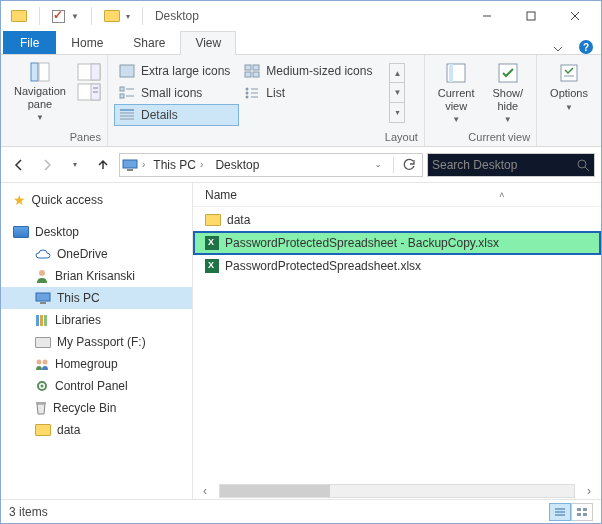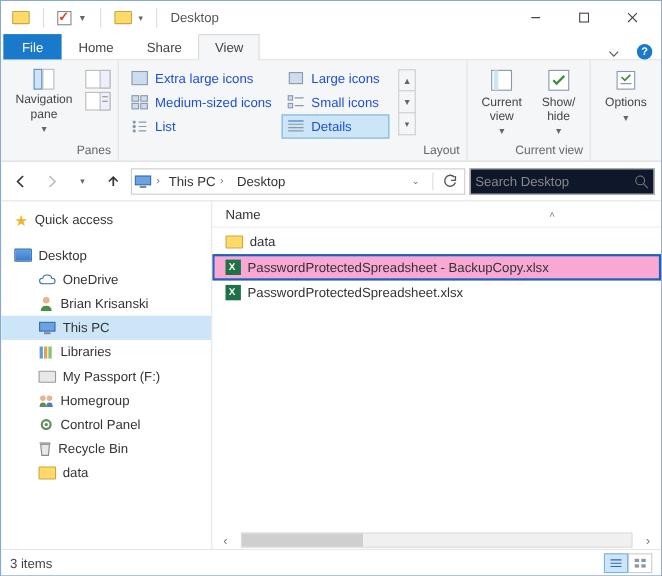--- a/index.html
+++ b/index.html
@@ -27,21 +27,21 @@
 
 .ribbon { height: 92px; background: #f5f6f7; border-bottom: 1px solid #dadada; display: flex; }
 .group { border-right: 1px solid #e0e0e0; display: flex; flex-direction: column; padding: 2px 6px 0 6px; }
 .group .glabel { text-align: right; font-size: 11px; color: #666; padding: 2px 0 3px 0; }
 .group .gbody { flex: 1; display: flex; align-items: flex-start; gap: 4px; }
 .vbtn { display: flex; flex-direction: column; align-items: center; justify-content:flex-end; gap: 3px; padding: 4px 6px; color: #444; text-align: center; line-height: 1.15; border:1px solid transparent; min-width:44px;}
 .vbtn .vtxt { font-size: 11px; }
 .arrow-down { font-size: 8px; color: #666; }
 
 .layout-grid { display: grid; grid-template-columns: auto auto; grid-auto-rows: 22px; gap: 0px 0px; }
-.layout-item { display: flex; align-items: center; gap: 6px; padding: 1px 8px 1px 4px; color: #1d4ed8; border:1px solid transparent; white-space:nowrap;}
+.layout-item { display: flex; align-items: center; gap: 6px; padding: 1px 8px 1px 4px; color: #404040; border:1px solid transparent; white-space:nowrap;}
 .layout-item.selected { background: #cde6f7; border-color:#7db3dd;}
 .layout-icon { width: 16px; height: 14px; display: inline-flex; }
 
 
 .navrow { height: 36px; display: flex; align-items: center; gap: 4px; padding: 4px 6px; border-bottom: 1px solid #e5e5e5; }
 .navbtn { width: 24px; height: 24px; display:flex; align-items:center; justify-content:center; color:#555; border-radius:2px;}
 .navbtn.disabled { color:#bbb; }
 .addressbar { flex: 1; height: 24px; border: 1px solid #ccc; display: flex; align-items: center; padding: 0 2px; gap: 4px; background:#fff;}
 .addressbar .crumb { display:flex; align-items:center; gap:4px; padding:0 4px; color:#333; height:100%;}
 .addressbar .crumb-sep { color:#777; font-size:10px;}
@@ -57,21 +57,21 @@
 .navpane { width: 192px; border-right: 1px solid #e5e5e5; padding: 6px 0; overflow:hidden;}
 .tree-item { display:flex; align-items:center; gap:6px; height:22px; padding: 0 8px 0 12px; color:#333; white-space:nowrap;}
 .tree-item.indent1 { padding-left: 34px; }
 .tree-item.selected { background:#cde6f7; }
 .tree-item.head { font-weight:400; }
 .filespane { flex:1; display:flex; flex-direction:column; overflow:hidden;}
 .col-headers { height:24px; border-bottom:1px solid #eee; display:flex; align-items:center;}
 .col-headers .col { padding:0 12px; color:#333; display:flex; align-items:center; gap:6px;}
 .filelist { flex:1; padding:2px 0; position:relative; overflow:hidden;}
 .file-row { display:flex; align-items:center; gap:6px; height:22px; padding:0 10px 0 12px; color:#333; white-space:nowrap;}
-.file-row.highlight { border:2px solid #1b63b8; background:#f9a8d4; height:24px; padding-left:10px;}
+.file-row.highlight { border:2px solid #1b63b8; background:#86efac; height:24px; padding-left:10px;}
 
 
 .hscroll-row { height:17px; display:flex; align-items:center; gap:6px; padding:0 4px;}
 .hscroll-row .chev { width:16px; color:#777; text-align:center;}
 .hscroll-row .track { flex:1; height:14px; background:#f0f0f0; border:1px solid #ddd; position:relative;}
 .hscroll-row .thumb { position:absolute; left:0; top:0; bottom:0; width:110px; background:#cfcfcf;}
 
 
 .statusbar { height:24px; border-top:1px solid #e5e5e5; display:flex; align-items:center; padding:0 8px; color:#444;}
 .statusbar .stspacer{flex:1;}
@@ -180,28 +180,20 @@
   <div class="group" style="flex:1;">
     <div class="gbody" style="align-items:center;">
       <div class="layout-grid">
         <div class="layout-item">
             <span class="layout-icon">
               <svg width="16" height="14">
                 <rect x="1" y="1" width="14" height="12" fill="#cde" stroke="#89a"></rect>
               </svg>
             </span>
             <span>Extra large icons</span>
-          </div>
-        <div class="layout-item">
-            <span class="layout-icon">
-              <svg width="16" height="14">
-                <rect x="2" y="2" width="12" height="10" fill="#cde" stroke="#89a"></rect>
-              </svg>
-            </span>
-            <span>Large icons</span>
           </div>
         <div class="layout-item">
             <span class="layout-icon">
               <svg width="16" height="14">
                 <rect x="1" y="1" width="6" height="5" fill="#cde" stroke="#89a"></rect>
                 <rect x="9" y="1" width="6" height="5" fill="#cde" stroke="#89a"></rect>
                 <rect x="1" y="8" width="6" height="5" fill="#cde" stroke="#89a"></rect>
                 <rect x="9" y="8" width="6" height="5" fill="#cde" stroke="#89a"></rect>
               </svg>
             </span>

